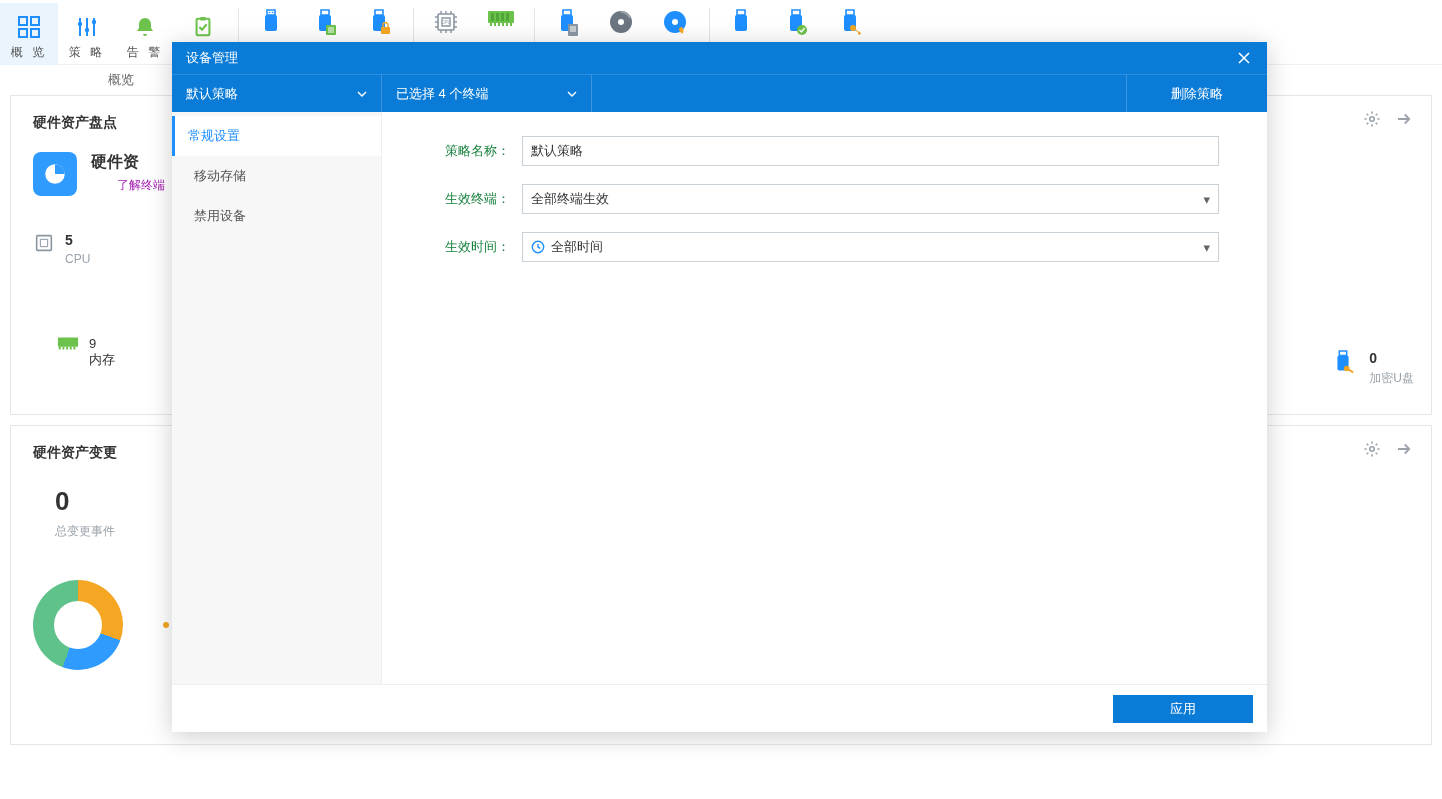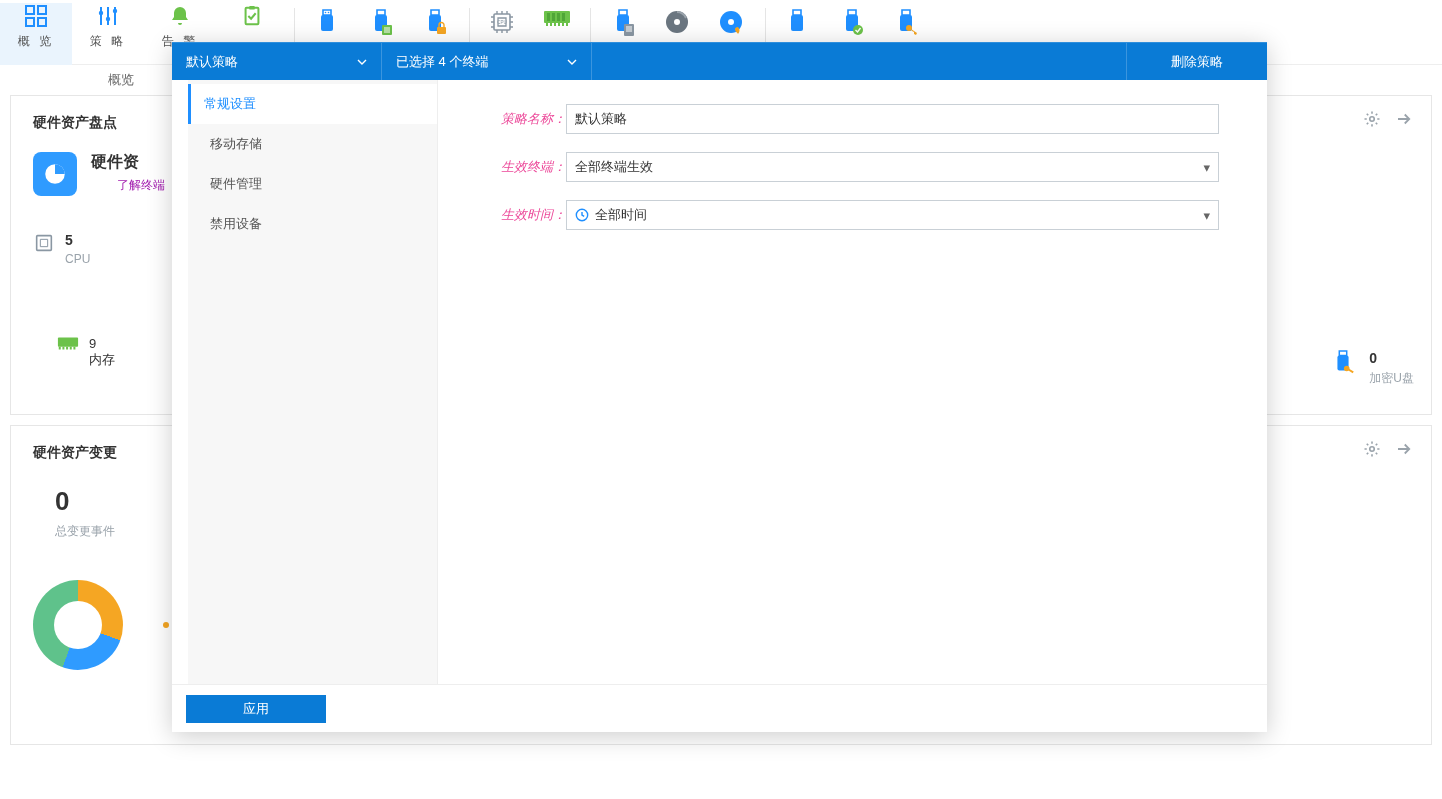--- a/index.html
+++ b/index.html
@@ -18,23 +18,23 @@
   .top-toolbar {
     height: 65px;
     display: flex;
     align-items: flex-start;
     padding: 3px 0 0 0;
     border-bottom: 1px solid #eee;
   }
   .tb-group { display: flex; }
   .tb-sep { width: 1px; height: 50px; background: #e5e5e5; margin: 5px 6px 0; }
   .tb-btn {
-    width: 72px; height: 62px;
+    width: 58px; height: 62px;
     display: flex; flex-direction: column; align-items: center; justify-content: flex-start;
-    padding-top: 0;
+    padding-top: 11px;
     cursor: pointer;
     gap: 4px;
   }
   .tb-btn.active { background: #eaf4fd; }
   .tb-btn .ico { width: 26px; height: 26px; display:flex;align-items:center;justify-content:center; }
   .tb-btn span { font-size: 12px; color: #555; letter-spacing: 3px; }
   .tb-icononly { width: 54px; height: 62px; display:flex;align-items:flex-start;justify-content:center;padding-top:6px; cursor:pointer; }
   .tb-icononly .ico { width:28px; height:28px; }
 
   
@@ -108,41 +108,41 @@
     cursor:pointer; justify-content: space-between;
   }
   .mt-select.pol { width:210px; }
   .mt-select.term { width:210px; }
   .mt-spacer { flex:1; border-right:1px solid rgba(255,255,255,.2); }
   .mt-delete { width:140px; color:#fff; display:flex;align-items:center;justify-content:center; cursor:pointer; }
   .chev { width:10px;height:10px; }
 
   .modal-body { flex:1; display:flex; min-height:0; }
   .side {
-    width:250px; background:#f7f7f7; border-right:1px solid #eee; padding-top:4px;margin-left:16px;
+    width:210px; background:#f7f7f7; border-right:1px solid #eee; padding-top:4px;
   }
   .side-item { height:40px; display:flex; align-items:center; padding-left:22px; font-size:13px; color:#555; cursor:pointer; }
   .side-item.active { background:#fff; color:#1f8fff; border-left:3px solid #1f8fff; padding-left:13px; }
 
   .form-area { flex:1; padding: 24px 48px; }
   .form-row { display:flex; align-items:center; margin-bottom:18px; }
-  .form-label { width:80px; text-align:right; color:#ec4899; font-size:13px; margin-right:0;font-style:italic; }
+  .form-label { width:80px; text-align:right; color:#15803d; font-size:13px; margin-right:12px; }
   .form-input {
     flex:1; height:30px; border:1px solid #c9d0d6; padding:0 8px; font-size:13px;
     display:flex; align-items:center;
   }
   .form-select {
     flex:1; height:30px; border:1px solid #c9d0d6; padding:0 8px; font-size:13px;
     display:flex; align-items:center; justify-content:space-between;
   }
   .form-select .sel-caret { color:#666; }
   .clockic { width:14px;height:14px;margin-right:6px; color:#1f8fff; }
 
   .modal-footer {
-    height: 48px; border-top:1px solid #eee; display:flex; justify-content:flex-start; align-items:center; padding:0 14px;
+    height: 48px; border-top:1px solid #eee; display:flex; justify-content:flex-end; align-items:center; padding:0 14px;
   }
   .apply-btn { width:140px;height:28px;background:#0a7bd6;color:#fff;font-size:13px;border:none;cursor:pointer; }
 
   
   svg * { vector-effect: non-scaling-stroke; }
 </style>
 </head>
 <body>
 
 <div class="top-toolbar">
@@ -413,20 +413,28 @@
         <path d="M18 21l5 3" stroke="#f5a623" stroke-width="2"></path>
       </svg>
   </div>
   <div>
     <div style="font-size:14px;font-weight:600">0</div>
     <div style="font-size:12px;color:#9aa3ab;margin-top:4px">加密U盘</div>
   </div>
 </div>
 
 <div class="modal">
+  <div class="modal-titlebar">
+    <span>设备管理</span>
+    <span class="modal-close">
+      <svg viewBox="0 0 12 12" width="12" height="12">
+          <path d="M1 1l10 10M11 1L1 11" stroke="#fff" stroke-width="1.6"></path>
+        </svg>
+    </span>
+  </div>
 
   <div class="modal-toolbar">
     <div class="mt-select pol">
       <span>默认策略</span>
       <svg class="chev" viewBox="0 0 10 6">
           <path d="M1 1l4 4 4-4" stroke="#fff" stroke-width="1.4" fill="none"></path>
         </svg>
     </div>
     <div class="mt-select term">
       <span>已选择 4 个终端</span>
@@ -440,23 +448,20 @@
     </div>
   </div>
 
   <div class="modal-body">
     <div class="side">
       <div class="side-item active">
           <span>常规设置</span>
         </div>
       <div class="side-item">
           <span>移动存储</span>
-        </div>
-      <div class="side-item">
-          <span>硬件管理</span>
         </div>
       <div class="side-item">
           <span>禁用设备</span>
         </div>
     </div>
 
     <div class="form-area">
       <div class="form-row">
         <div class="form-label">策略名称：</div>
         <div class="form-input">

